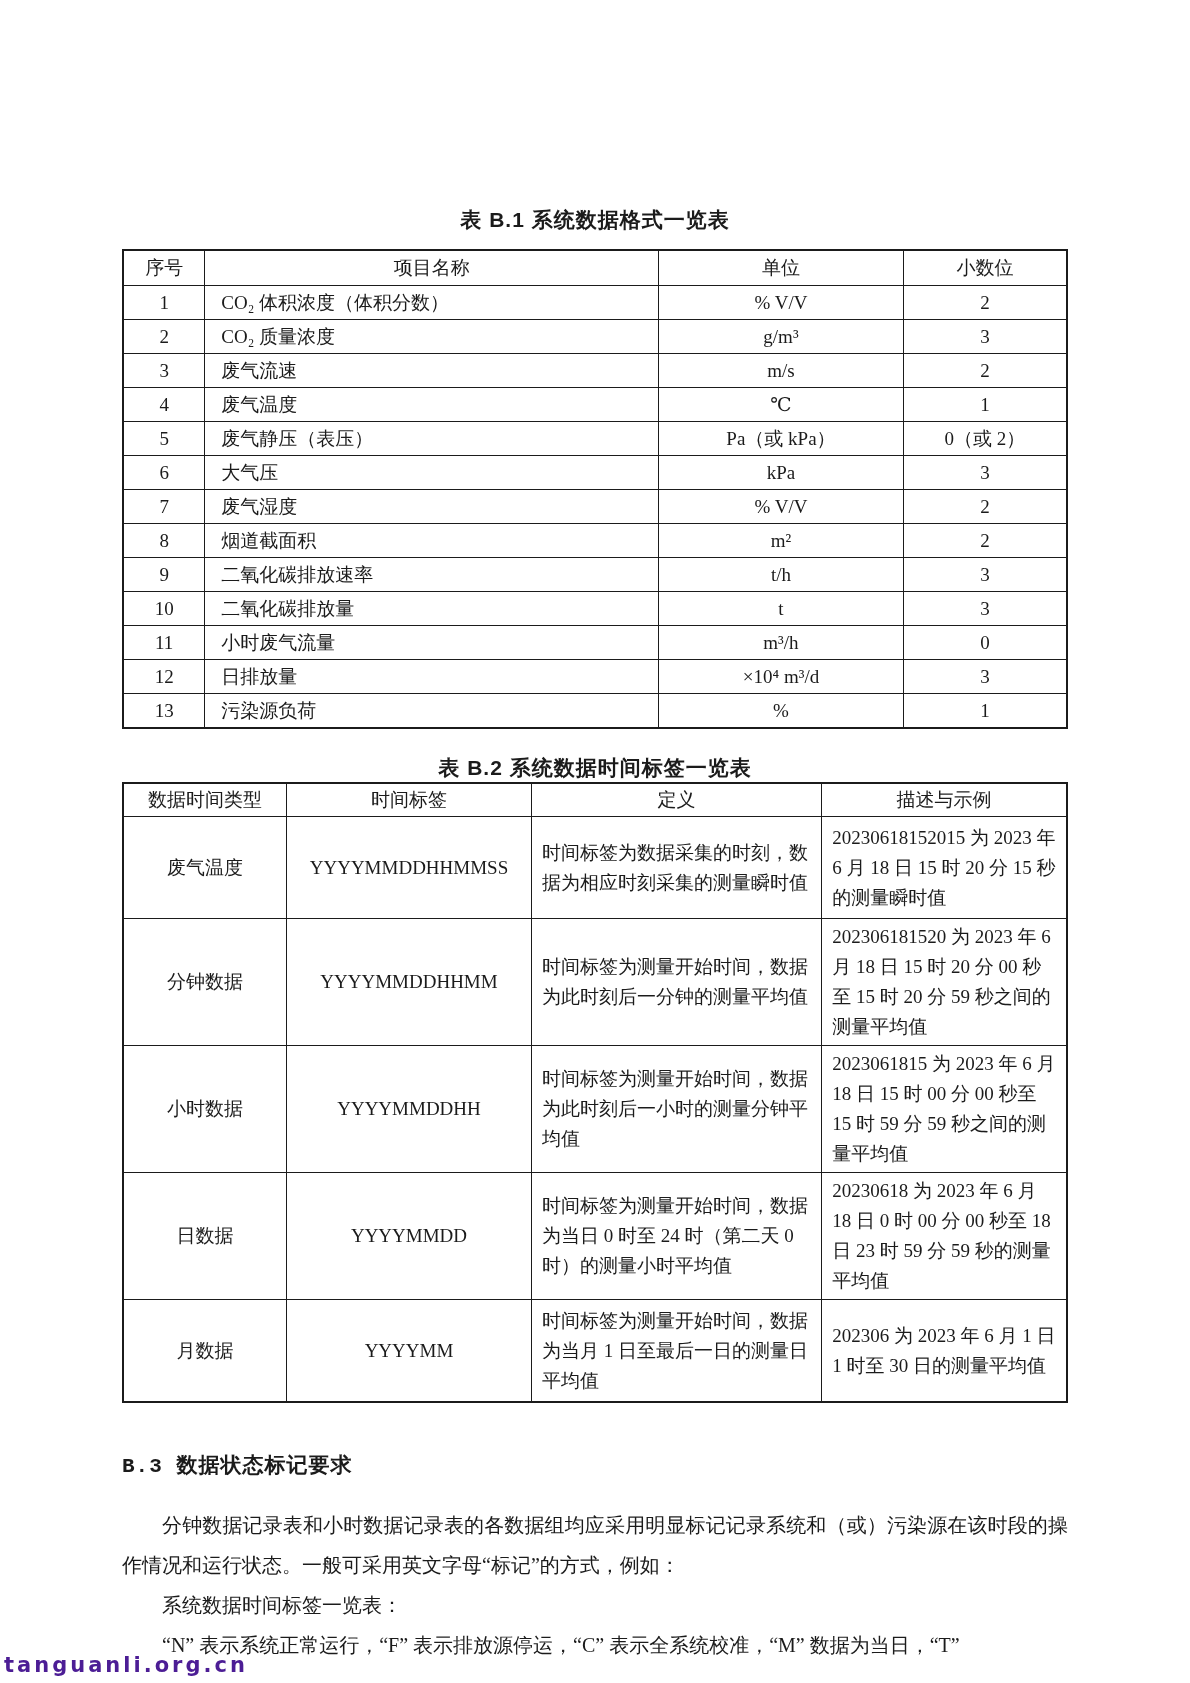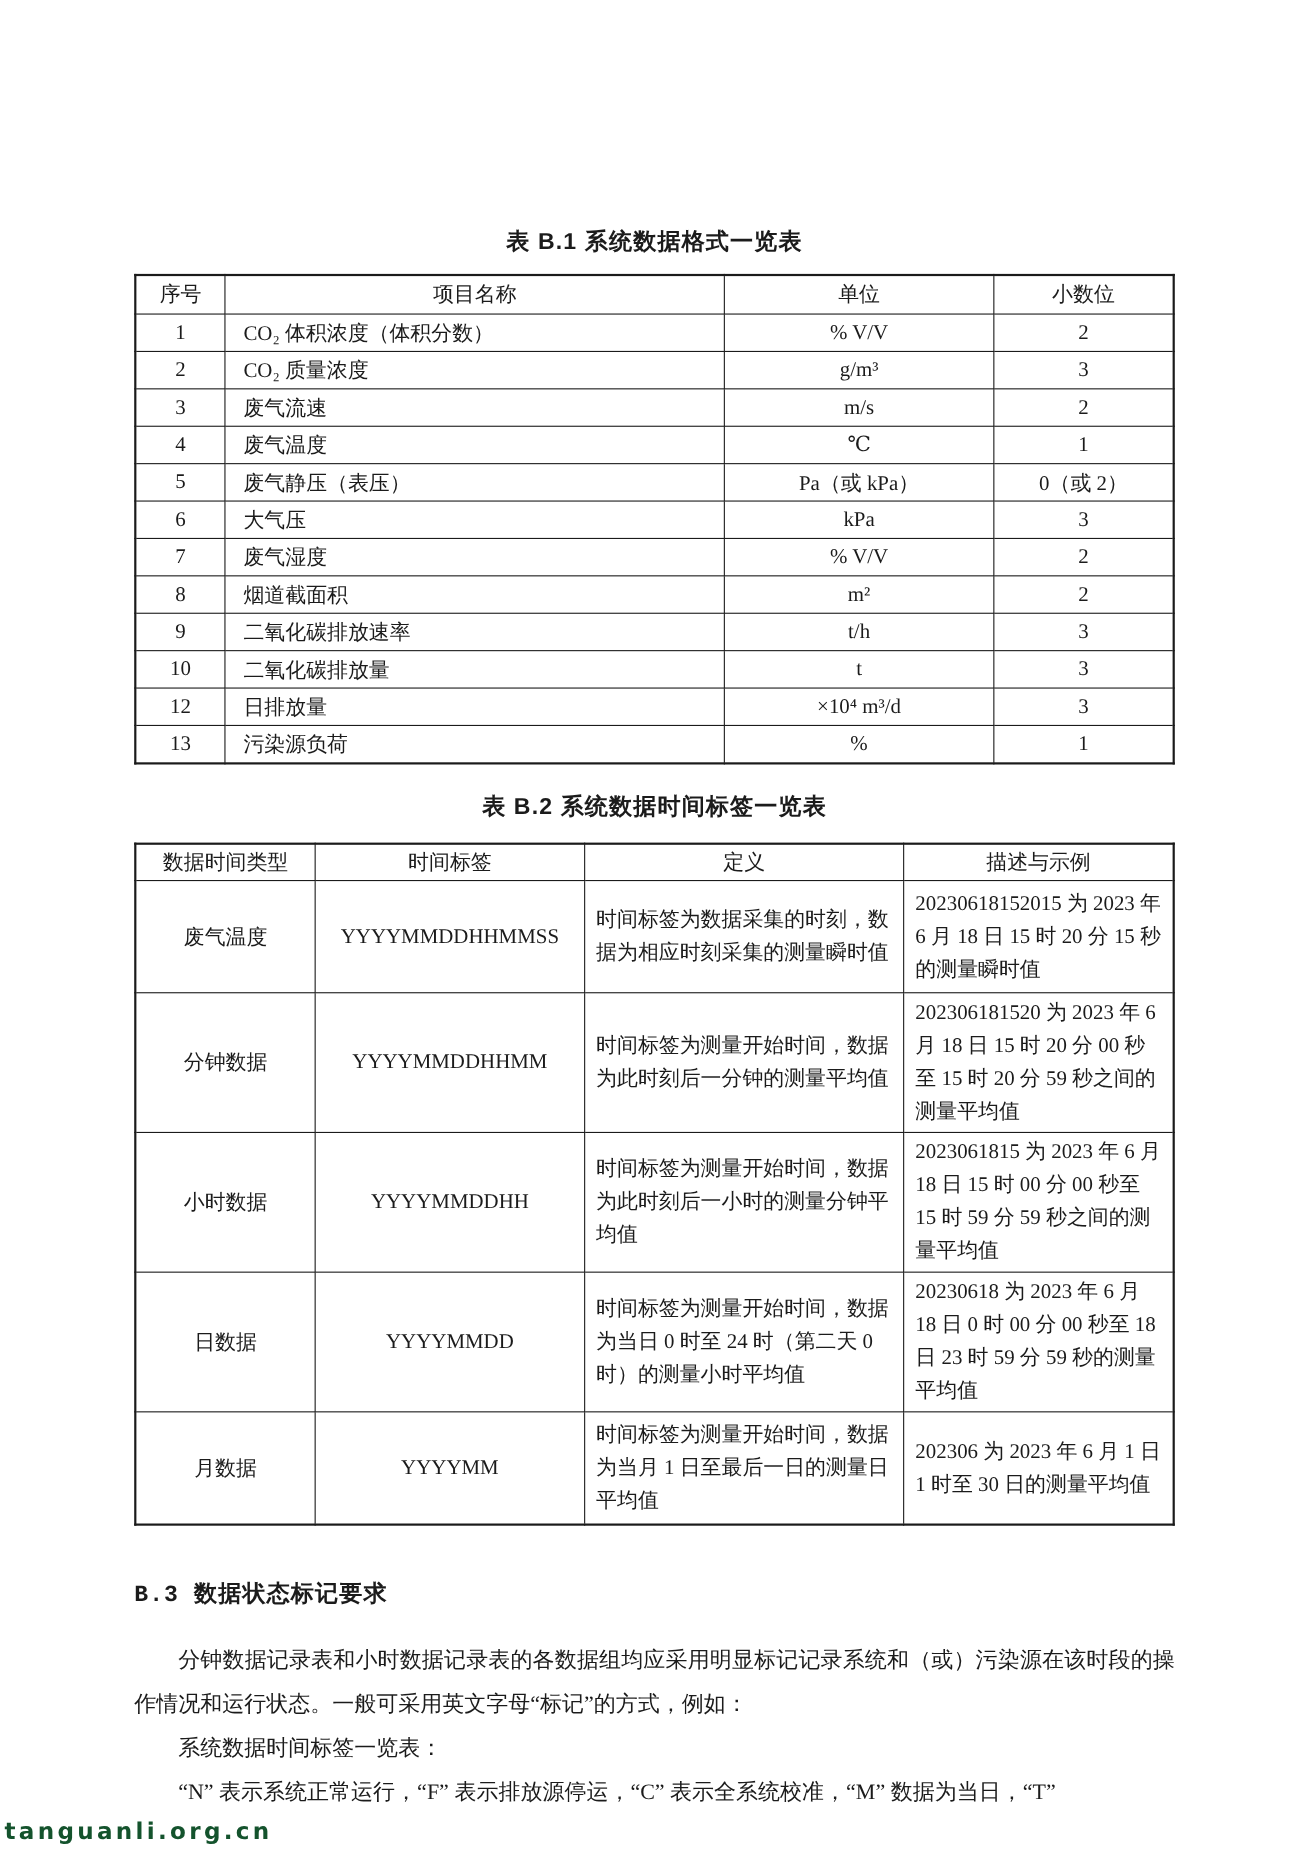--- a/index.html
+++ b/index.html
@@ -22,40 +22,40 @@
     overflow:hidden;
   }
   .t1 th{height:34px;}
   .t1 td{height:33px;}
   .t1 .col-no{width:8%;}
   .t1 .col-name{width:49%;}
   .t1 .col-unit{width:26%;}
   .t1 .col-dec{width:17%;}
   .t1 .name-cell{text-align:left;padding-left:16px;}
   .b2-title{margin-top:25px;}
-  .t2{margin-top:18px;}
+  .t2{}
   .t2 th{height:32px;}
   .t2 td{height:95px;}
   .t2 .col-type{width:17%;}
   .t2 .col-label{width:26%;}
   .t2 .col-def{width:31%;}
   .t2 .col-desc{width:26%;}
   .t2 .text-cell{
     text-align:left;padding:3px 10px;line-height:30px;font-size:19px;
   }
   .b3-head{
     margin-top:50px;font-size:21px;font-weight:700;height:28px;line-height:28px;
     font-family:Liberation Mono, monospace;letter-spacing:1px;
   }
   .body-p{
     margin:0;font-size:20px;line-height:40px;text-align:justify;text-indent:2em;
   }
   .p-first{margin-top:24px;}
   .watermark{
-    position:absolute;left:4px;bottom:6px;color:#14532d;
+    position:absolute;left:4px;bottom:6px;color:#4c1d95;
     font-family:"DejaVu Sans","Liberation Sans",sans-serif;
     font-weight:bold;font-size:21px;letter-spacing:3px;
   }
 </style>
 </head>
 <body>
 
 <div class="page">
   <div class="inner">
     <div class="spacer-top"></div>
@@ -126,20 +126,26 @@
           <td>t/h</td>
           <td>3</td>
         </tr>
         <tr>
           <td>10</td>
           <td class="name-cell">二氧化碳排放量</td>
           <td>t</td>
           <td>3</td>
         </tr>
         <tr>
+          <td>11</td>
+          <td class="name-cell">小时废气流量</td>
+          <td>m³/h</td>
+          <td>0</td>
+        </tr>
+        <tr>
           <td>12</td>
           <td class="name-cell">日排放量</td>
           <td>×10⁴ m³/d</td>
           <td>3</td>
         </tr>
         <tr>
           <td>13</td>
           <td class="name-cell">污染源负荷</td>
           <td>%</td>
           <td>1</td>

